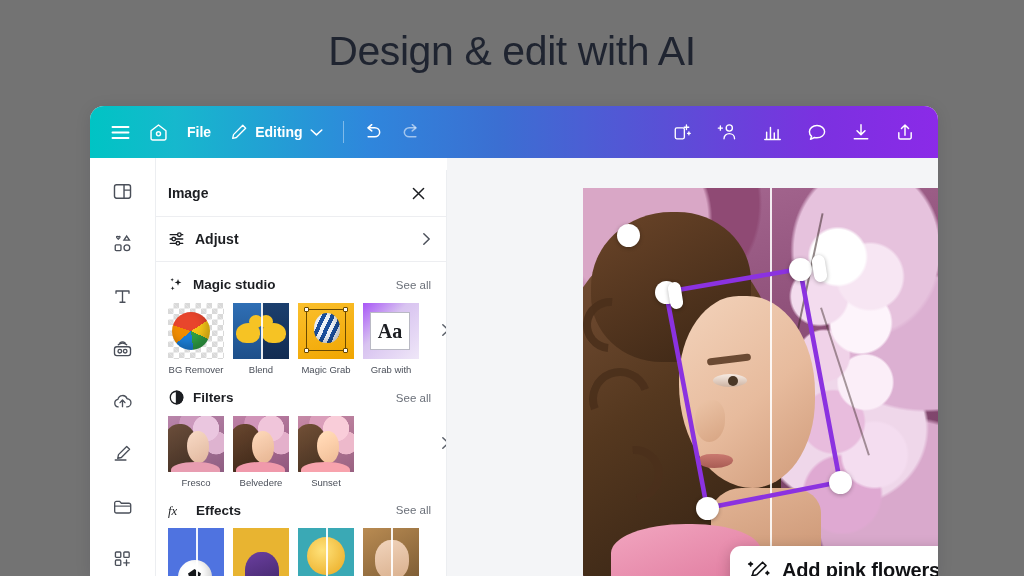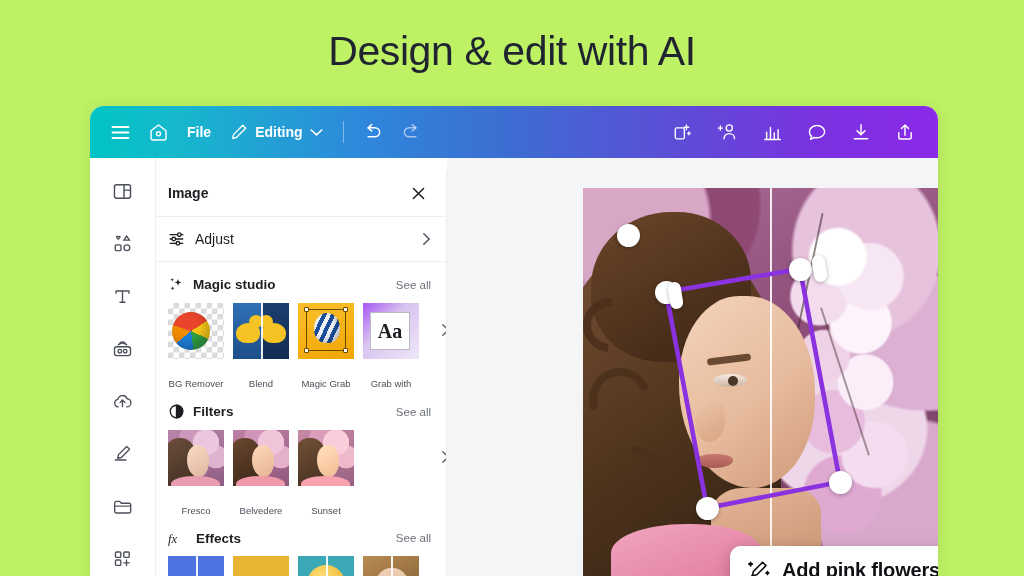--- a/index.html
+++ b/index.html
@@ -2,21 +2,21 @@
 <html><head>
 <meta charset="utf-8">
 <style>
   * { box-sizing: border-box; margin: 0; padding: 0; }
   html, body {
     width: 1024px; height: 576px;
     background: #ffffff;
     font-family: "Liberation Sans", sans-serif;
     overflow: hidden;
   }
-  #stage { position: relative; width: 1024px; height: 576px; background: #bef264; }
+  #stage { position: relative; width: 1024px; height: 576px; background: #737373; }
 
   
   .page-title {
     position: absolute; top: 28px; left: 0; width: 1024px;
     text-align: center;
     font-size: 41px; font-weight: 300; letter-spacing: -0.4px;
     color: #1f2430;
     font-family: "Liberation Sans", sans-serif;
   }
 
@@ -68,37 +68,37 @@
     height: 47px; display: flex; align-items: center; justify-content: space-between;
     padding: 0 15px 0 12px; border-bottom: 1px solid #edeef1;
   }
   .panel-title { font-size: 14px; font-weight: 700; color: #1c1e22; }
   .close-btn { width: 26px; height: 26px; display:flex; align-items:center; justify-content:center; color:#1c1e22; cursor: pointer; border-radius: 5px; }
 
   .row-adjust {
     height: 45px; display: flex; align-items: center; gap: 9px;
     padding: 0 15px 0 12px; border-bottom: 1px solid #edeef1; cursor: pointer;
   }
-  .row-adjust .lbl { font-size: 14px; font-weight: 400; color: #1c1e22; }
+  .row-adjust .lbl { font-size: 14px; font-weight: 700; color: #1c1e22; }
   .row-adjust .chev { margin-left: auto; color: #4a4f59; }
 
   .sec-head {
     display: flex; align-items: center; gap: 8px; padding: 14px 15px 8px 12px;
   }
   .sec-head .lbl { font-size: 13.5px; font-weight: 700; color: #1c1e22; }
   .see-all { margin-left: auto; font-size: 11.5px; color: #6b7079; cursor: pointer; }
 
   .thumb-row { display: flex; gap: 9px; padding: 2px 12px 0 12px; position: relative; }
   .thumb { width: 56px; cursor: pointer; }
   .thumb .tile {
     width: 56px; height: 56px; border-radius: 0; overflow: hidden; position: relative;
     background: #ddd;
   }
   .thumb .cap {
-    margin-top: 19px; font-size: 9.5px; color: #4a4f59; text-align: center;
+    margin-top: 5px; font-size: 9.5px; color: #4a4f59; text-align: center;
     white-space: nowrap; overflow: hidden; text-overflow: clip;
   }
   .row-arrow {
     position: absolute; right: -4px; top: 22px; color: #5a5f68; cursor: pointer;
   }
 
   
   .checker {
     position:absolute; inset:0;
     background-image:

